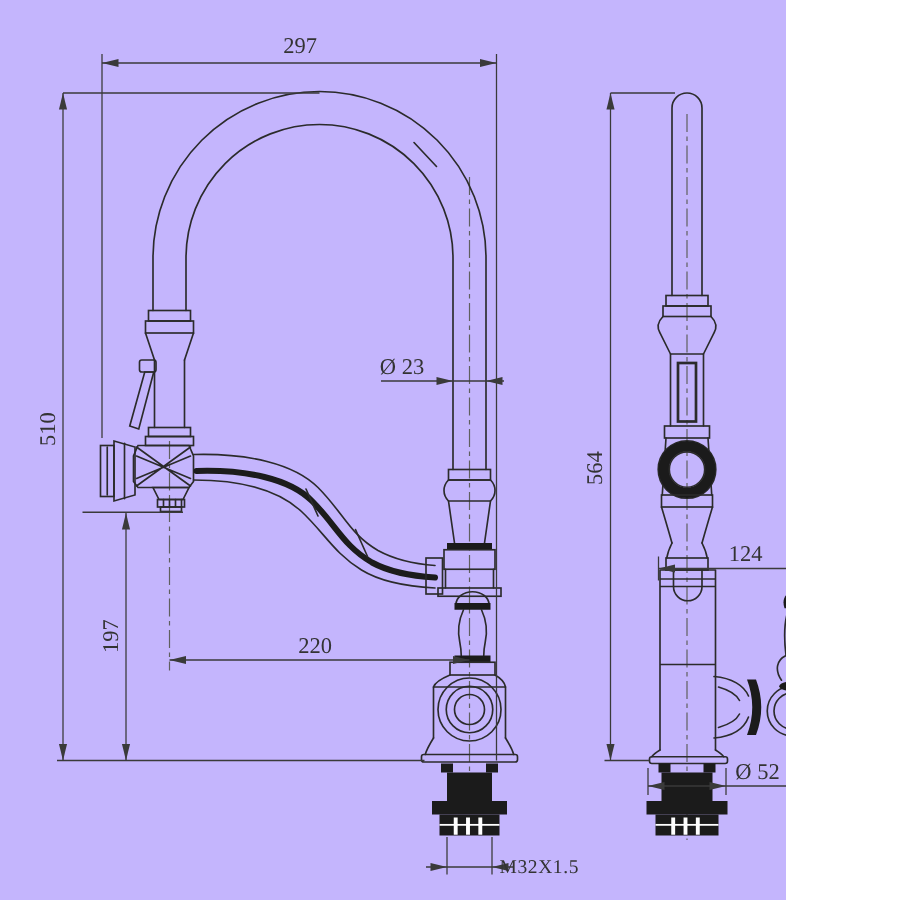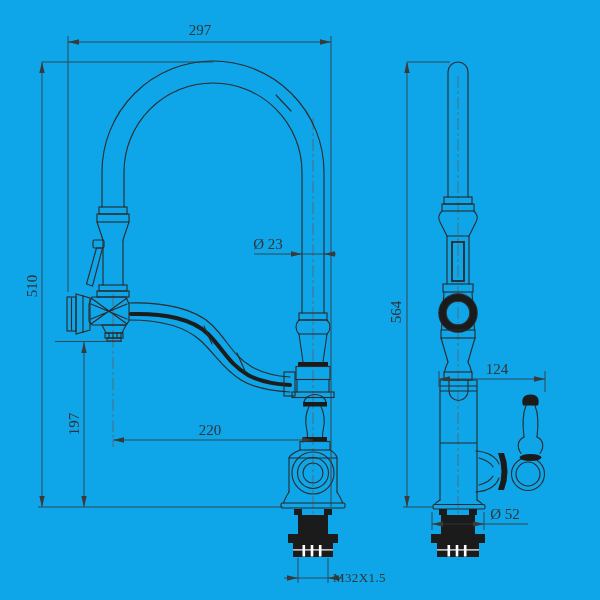--- a/index.html
+++ b/index.html
@@ -1,16 +1,16 @@
 <!DOCTYPE html>
 <html><head>
 <meta charset="utf-8">
 <style>
   html,body{margin:0;padding:0;background:#ffffff;}
-  .canvas{position:relative;width:600px;height:600px;background:#0ea5e9;overflow:hidden;}
+  .canvas{position:relative;width:524px;height:600px;background:#c4b5fd;overflow:hidden;}
   svg{display:block;}
   
   .obj path,.obj line,.obj rect,.obj circle,.obj ellipse{fill:none;stroke:#2b2b2b;stroke-width:1.1;stroke-linecap:round;}
   .obj .band{fill:#1b1b1b;stroke:none;}
   .obj .wfill{fill:#ffffff;stroke:none;}
   .obj .thick{stroke:#1c1c1c;stroke-width:4;}
   .obj .w2{stroke-width:1.8;}
   .obj .ring{stroke:#1b1b1b;stroke-width:7;}
   
   .dim line{stroke:#3a3a3a;stroke-width:0.85;}

